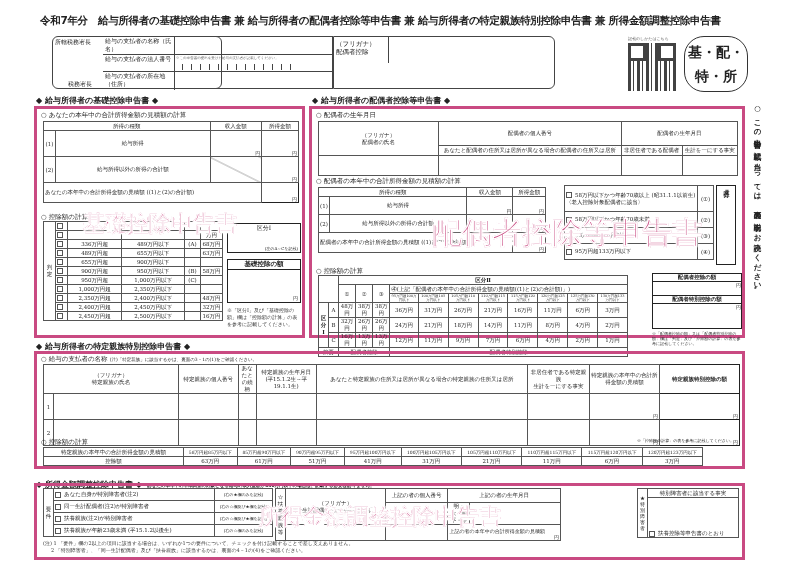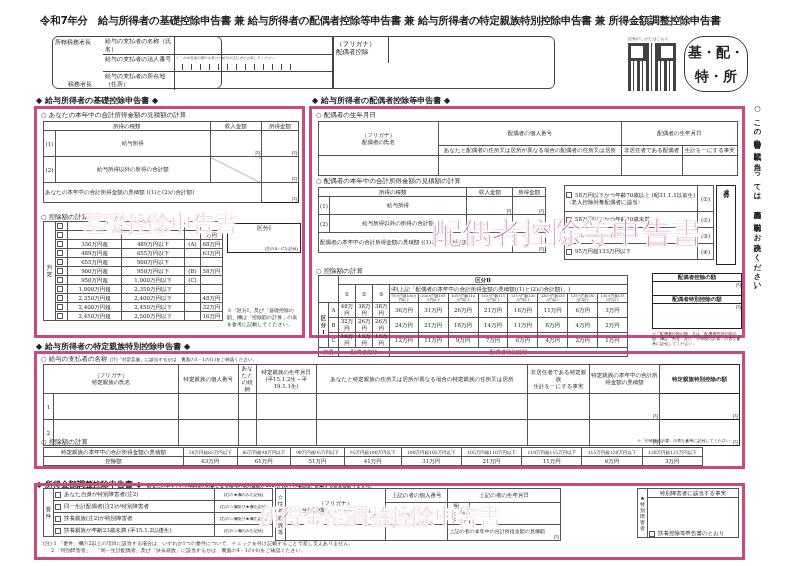--- a/index.html
+++ b/index.html
@@ -204,20 +204,24 @@
           <td>2,500万円以下</td>
           <td style="width:16px"></td>
           <td style="width:22px">16万円</td>
         </tr>
       </tbody>
   </table>
   <div style="position:absolute;left:190px;top:114px;width:74px;height:30px;border:1.5px solid #222">
     <div style="font-size:6px;text-align:center">区分Ⅰ</div>
     <div style="font-size:4px;position:absolute;right:2px;bottom:1px">(左のA～Cを記載)</div>
   </div>
+  <div style="position:absolute;left:190px;top:150px;width:74px;height:44px;border:1.5px solid #222">
+    <div style="font-size:6.5px;font-weight:bold;text-align:center;border-bottom:1px solid #222;font-family:'DejaVu Sans',sans-serif">基礎控除の額</div>
+    <div style="font-size:5px;position:absolute;right:2px;bottom:1px">円</div>
+  </div>
   <div class="note" style="position:absolute;left:190px;top:198px;width:74px">※「区分Ⅰ」及び「基礎控除の額」欄は「控除額の計算」の表を参考に記載してください。</div>
   <div class="abs overlay" style="left:46px;top:100px;font-size:22px">基礎控除申告書</div>
 </div>
 
 <div class="abs sec-h" style="left:312px;top:95px">◆ 給与所得者の配偶者控除等申告書 ◆</div>
 <div class="abs pink" style="left:309px;top:106px;width:436px;height:232px">
   <div class="small" style="position:absolute;left:4px;top:2px">○ 配偶者の生年月日</div>
   <table class="thick" style="position:absolute;left:6px;top:12px;width:420px">
     <tbody>
         <tr style="height:24px">

